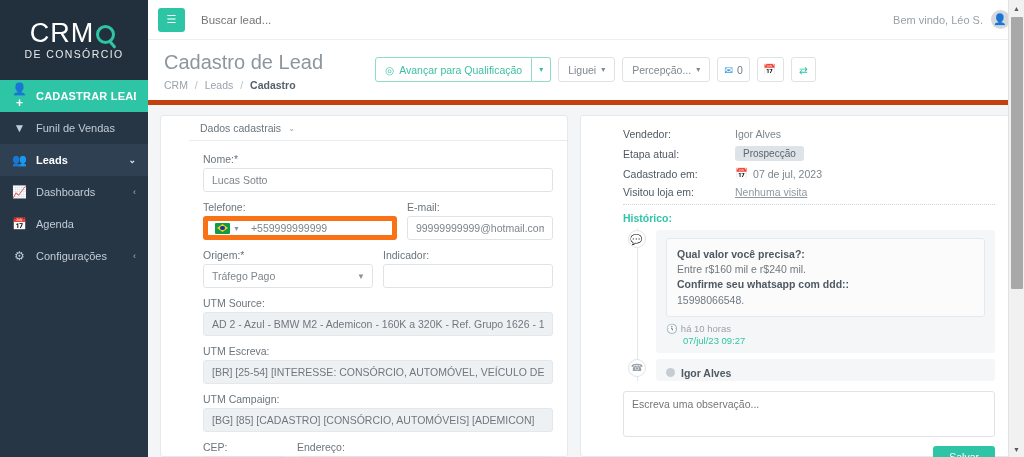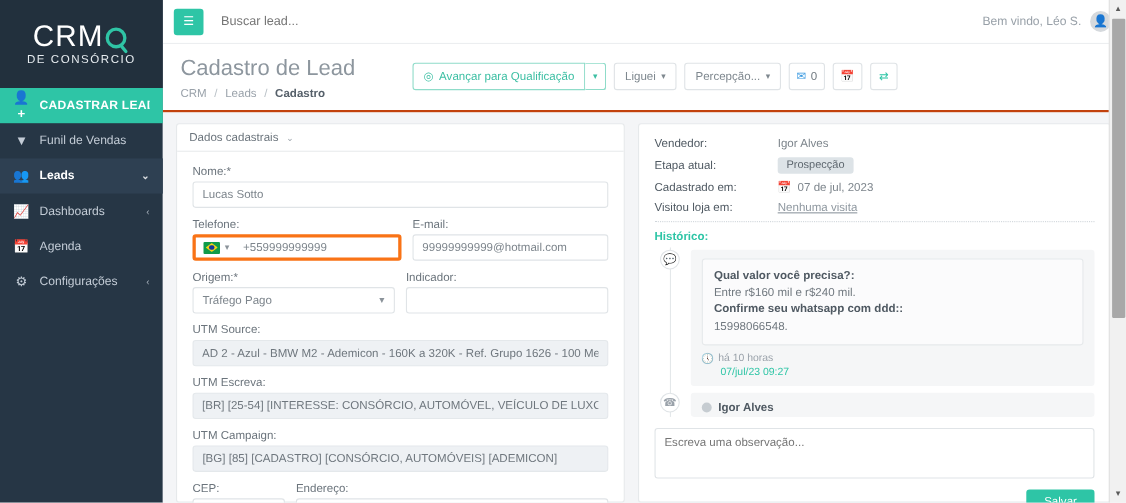--- a/index.html
+++ b/index.html
@@ -73,21 +73,21 @@
   .welcome { font-size: 11px; color: #98a0a8; }
   .avatar {
     width: 19px; height: 19px; border-radius: 50%; background: #d5d9dd;
     display: flex; align-items: center; justify-content: center;
     font-size: 11px; color: #9aa2aa;
   }
 
   
   .pagehead {
     background: #ffffff; padding: 11px 16px 9px 16px;
-    display: flex; align-items: flex-start; border-bottom: 2px solid #c2410c;
+    display: flex; align-items: flex-start; border-bottom: 5px solid #c2410c;
   }
   .titleblock { flex: 0 0 auto; }
   .page-title { font-size: 20px; color: #8d969e; font-weight: 400; line-height: 1.15; }
   .crumbs { font-size: 10.5px; color: #9aa2aa; margin-top: 5px; }
   .crumbs .sep { margin: 0 4px; color: #b9c0c6; }
   .crumbs .cur { color: #56606a; font-weight: bold; }
 
   .actions { margin-left: 52px; margin-top: 6px; display: flex; align-items: center; gap: 7px; }
   .btn-green-o {
     display: flex; align-items: center; gap: 5px; height: 25px; padding: 0 9px;
@@ -107,21 +107,21 @@
   }
   .btn-plain .caret { font-size: 8px; }
   .btn-icon {
     height: 25px; min-width: 25px; padding: 0 6px; border: 1px solid #dfe3e6; background: #fff;
     border-radius: 3px; display: flex; align-items: center; justify-content: center;
     gap: 4px; font-size: 10.5px; color: #6f787f; cursor: pointer;
   }
 
   
   .content { flex: 1; display: flex; gap: 12px; padding: 10px 14px 0 12px; overflow: hidden; }
-  .card { background: #ffffff; border: 1px solid #e6e9eb; border-radius: 3px; }
+  .card { background: #ffffff; border: 1px solid #e6e9eb; border-radius: 3px; padding-left: 28px; }
   .col-left { width: 408px; flex: 0 0 408px; }
   .col-right { flex: 1; }
 
   .card-head {
     height: 25px; padding: 0 11px; display: flex; align-items: center; gap: 7px;
     border-bottom: 1px solid #e9ebed; font-size: 10.5px; color: #6b747c;
   }
   .card-head .chev { font-size: 8px; color: #9aa2aa; }
   .card-body { padding: 12px 14px 0 14px; }
 
@@ -130,21 +130,21 @@
   .inp {
     width: 100%; height: 24px; border: 1px solid #e0e4e7; border-radius: 3px;
     background: #fff; font-size: 10.5px; color: #7d858c; padding: 0 8px;
     outline: none; font-family: "Liberation Sans", sans-serif;
   }
   .inp.readonly { background: #eef1f4; border-color: #e4e8eb; color: #6f777e; }
   .inp.sel { appearance: none; background-image: none; }
   .row2 { display: flex; gap: 10px; }
   .row2 > * { flex: 1; }
 
-  .phone-wrap { display: flex; align-items: center; border: 3px solid #f97316; border-radius: 3px; height: 24px; background: #fff; }
+  .phone-wrap { display: flex; align-items: center; border: 5px solid #f97316; border-radius: 3px; height: 24px; background: #fff; }
   .flag-btn { display: flex; align-items: center; gap: 3px; padding: 0 5px 0 7px; cursor: pointer; }
   .flag {
     width: 15px; height: 11px; background: #0f9b4a; border-radius: 1px;
     position: relative; overflow: hidden; display: inline-block;
   }
   .flag .rhomb {
     position: absolute; left: 2px; top: 1.5px; width: 11px; height: 8px;
     background: #f5d417; clip-path: polygon(50% 0, 100% 50%, 50% 100%, 0 50%);
   }
   .flag .globe {

